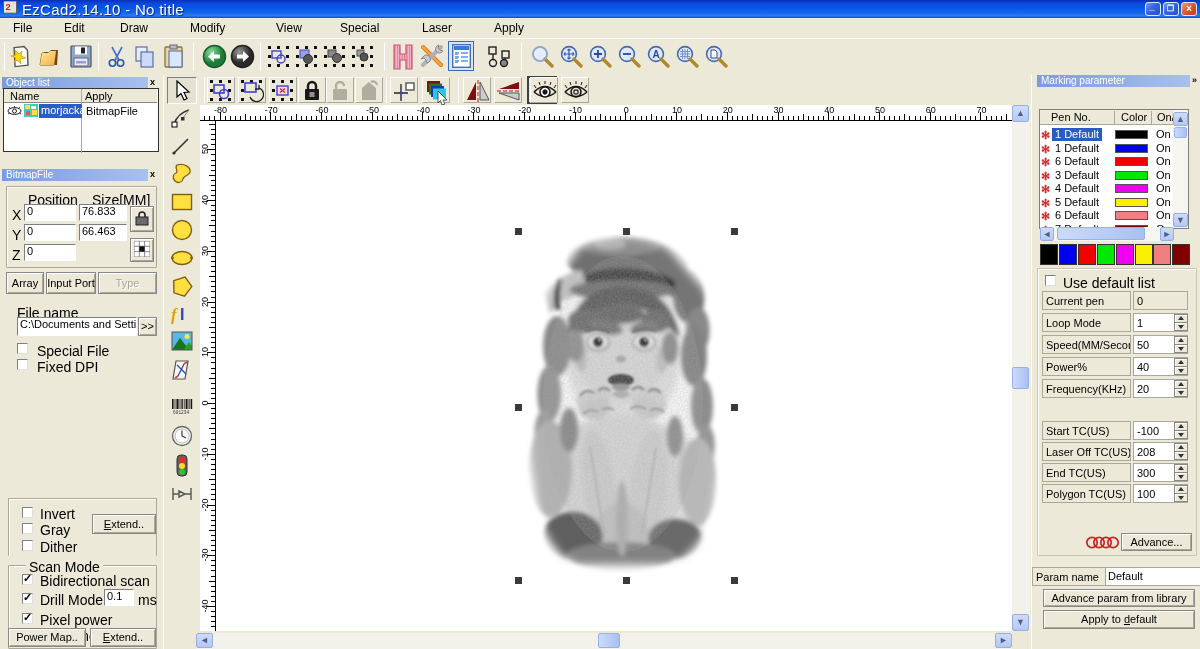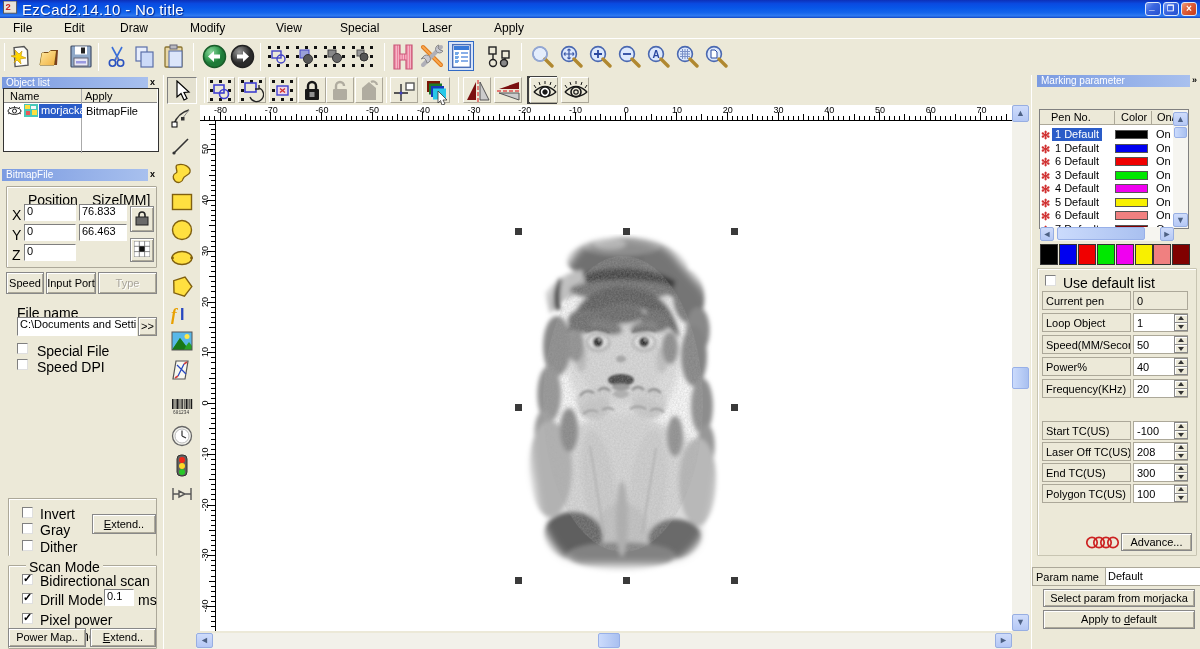--- a/index.html
+++ b/index.html
@@ -432,30 +432,30 @@
   <div class="input" style="left:24px;top:169px;width:52px;height:17px;">0</div>
   <div class="btn" style="left:130px;top:131px;width:24px;height:26px;"><svg width="14" height="16" viewBox="0 0 14 16" style="margin-top:3px;">
           <rect x="1" y="7" width="12" height="8" fill="#6a6a6a" stroke="#222"></rect>
           <path d="M4 7 V5 a3 3 0 0 1 6 0 V7" fill="none" stroke="#222" stroke-width="1.6"></path>
         </svg></div>
   <div class="btn" style="left:130px;top:163px;width:24px;height:24px;"><svg width="16" height="16" viewBox="0 0 16 16" style="margin-top:2px;">
           <rect x="0" y="0" width="16" height="16" fill="#fff" stroke="#888"></rect>
           <path d="M5.3 0 V16 M10.6 0 V16 M0 5.3 H16 M0 10.6 H16" stroke="#888"></path>
           <rect x="5.3" y="5.3" width="5.3" height="5.3" fill="#111"></rect>
         </svg></div>
-  <div class="btn" style="left:6px;top:197px;width:38px;height:22px;line-height:20px;">Speed</div>
+  <div class="btn" style="left:6px;top:197px;width:38px;height:22px;line-height:20px;">Array</div>
   <div class="btn" style="left:46px;top:197px;width:50px;height:22px;line-height:20px;">Input Port</div>
   <div class="btn" style="left:98px;top:197px;width:59px;height:22px;line-height:20px;color:#a8a49a;text-shadow:1px 1px 0 #fff;">Type</div>
   <span class="txt" style="left:17px;top:230px;">File name</span>
   <div class="input" style="left:17px;top:242px;width:120px;height:19px;overflow:hidden;white-space:nowrap;">C:\Documents and Settin</div>
   <div class="btn" style="left:138px;top:242px;width:19px;height:19px;line-height:17px;">&gt;&gt;</div>
   <div class="checkbox" style="left:17px;top:268px;"></div>
       <span class="txt" style="left:37px;top:268px;">Special File</span>
   <div class="checkbox" style="left:17px;top:284px;"></div>
-      <span class="txt" style="left:37px;top:284px;">Speed DPI</span>
+      <span class="txt" style="left:37px;top:284px;">Fixed DPI</span>
   <div class="groupbox" style="left:8px;top:423px;width:149px;height:58px;border-bottom:none;"></div>
   <div class="checkbox" style="left:22px;top:432px;"></div>
       <span class="txt" style="left:40px;top:431px;">Invert</span>
   <div class="checkbox" style="left:22px;top:448px;"></div>
       <span class="txt" style="left:40px;top:447px;">Gray</span>
   <div class="checkbox" style="left:22px;top:465px;"></div>
       <span class="txt" style="left:40px;top:464px;">Dither</span>
   <div class="btn" style="left:92px;top:439px;width:64px;height:20px;line-height:18px;"><u>E</u>xtend..</div>
   <div class="groupbox" style="left:8px;top:490px;width:149px;height:84px;"></div>
   <span class="txt" style="left:26px;top:484px;background:#ece9d8;padding:0 3px;">Scan Mode</span>
@@ -1030,21 +1030,21 @@
         <div class="swatch" style="left:75.6px;background:#f000f0;"></div>
         <div class="swatch" style="left:94.5px;background:#f8f000;"></div>
         <div class="swatch" style="left:113.39999999999999px;background:#f08080;"></div>
         <div class="swatch" style="left:132.29999999999998px;background:#800000;"></div>
       </div>
   <div class="groupbox" style="left:5px;top:193px;width:160px;height:288px;border-color:#c8c5b2;"></div>
   <div class="checkbox" style="left:13px;top:200px;"></div>
       <span class="txt" style="left:31px;top:200px;">Use default list</span>
   <div class="rowlabel" style="left:10px;top:216px;width:89px;">Current pen</div>
       <div class="rowval" style="left:101px;top:216px;width:55px;">0</div>
-  <div class="rowlabel" style="left:10px;top:238px;width:89px;">Loop Object</div>
+  <div class="rowlabel" style="left:10px;top:238px;width:89px;">Loop Mode</div>
       <div class="rowval" style="left:101px;top:238px;width:55px;background:#fff;">1</div>
       <div class="spin" style="left:142px;top:239px;">
         <span class="spinup"></span>
         <span class="spindn"></span>
       </div>
   <div class="rowlabel" style="left:10px;top:260px;width:89px;overflow:hidden;white-space:nowrap;">Speed(MM/Secon</div>
       <div class="rowval" style="left:101px;top:260px;width:55px;background:#fff;">50</div>
       <div class="spin" style="left:142px;top:261px;">
         <span class="spinup"></span>
         <span class="spindn"></span>
@@ -1089,16 +1089,16 @@
         <g fill="none" stroke="#cc2222" stroke-width="1.7">
           <circle cx="6" cy="8.5" r="5.2"></circle>
           <circle cx="13" cy="8.5" r="5.2"></circle>
           <circle cx="20" cy="8.5" r="5.2"></circle>
           <circle cx="27" cy="8.5" r="5.2"></circle>
         </g>
       </svg>
   <div class="btn" style="left:89px;top:458px;width:71px;height:18px;line-height:16px;">Advance...</div>
   <div class="rowlabel" style="left:0px;top:492px;width:74px;height:19px;">Param name</div>
   <div class="input" style="left:74px;top:492px;width:95px;height:19px;border:1px solid #aca899;border-left:none;padding-top:2px;">Default</div>
-  <div class="btn" style="left:11px;top:514px;width:152px;height:18px;line-height:16px;">Select param from morjacka</div>
+  <div class="btn" style="left:11px;top:514px;width:152px;height:18px;line-height:16px;">Advance param from library</div>
   <div class="btn" style="left:11px;top:535px;width:152px;height:19px;line-height:17px;">Apply to <u>d</u>efault</div>
  </div>
 </div>
 
 </body></html>

